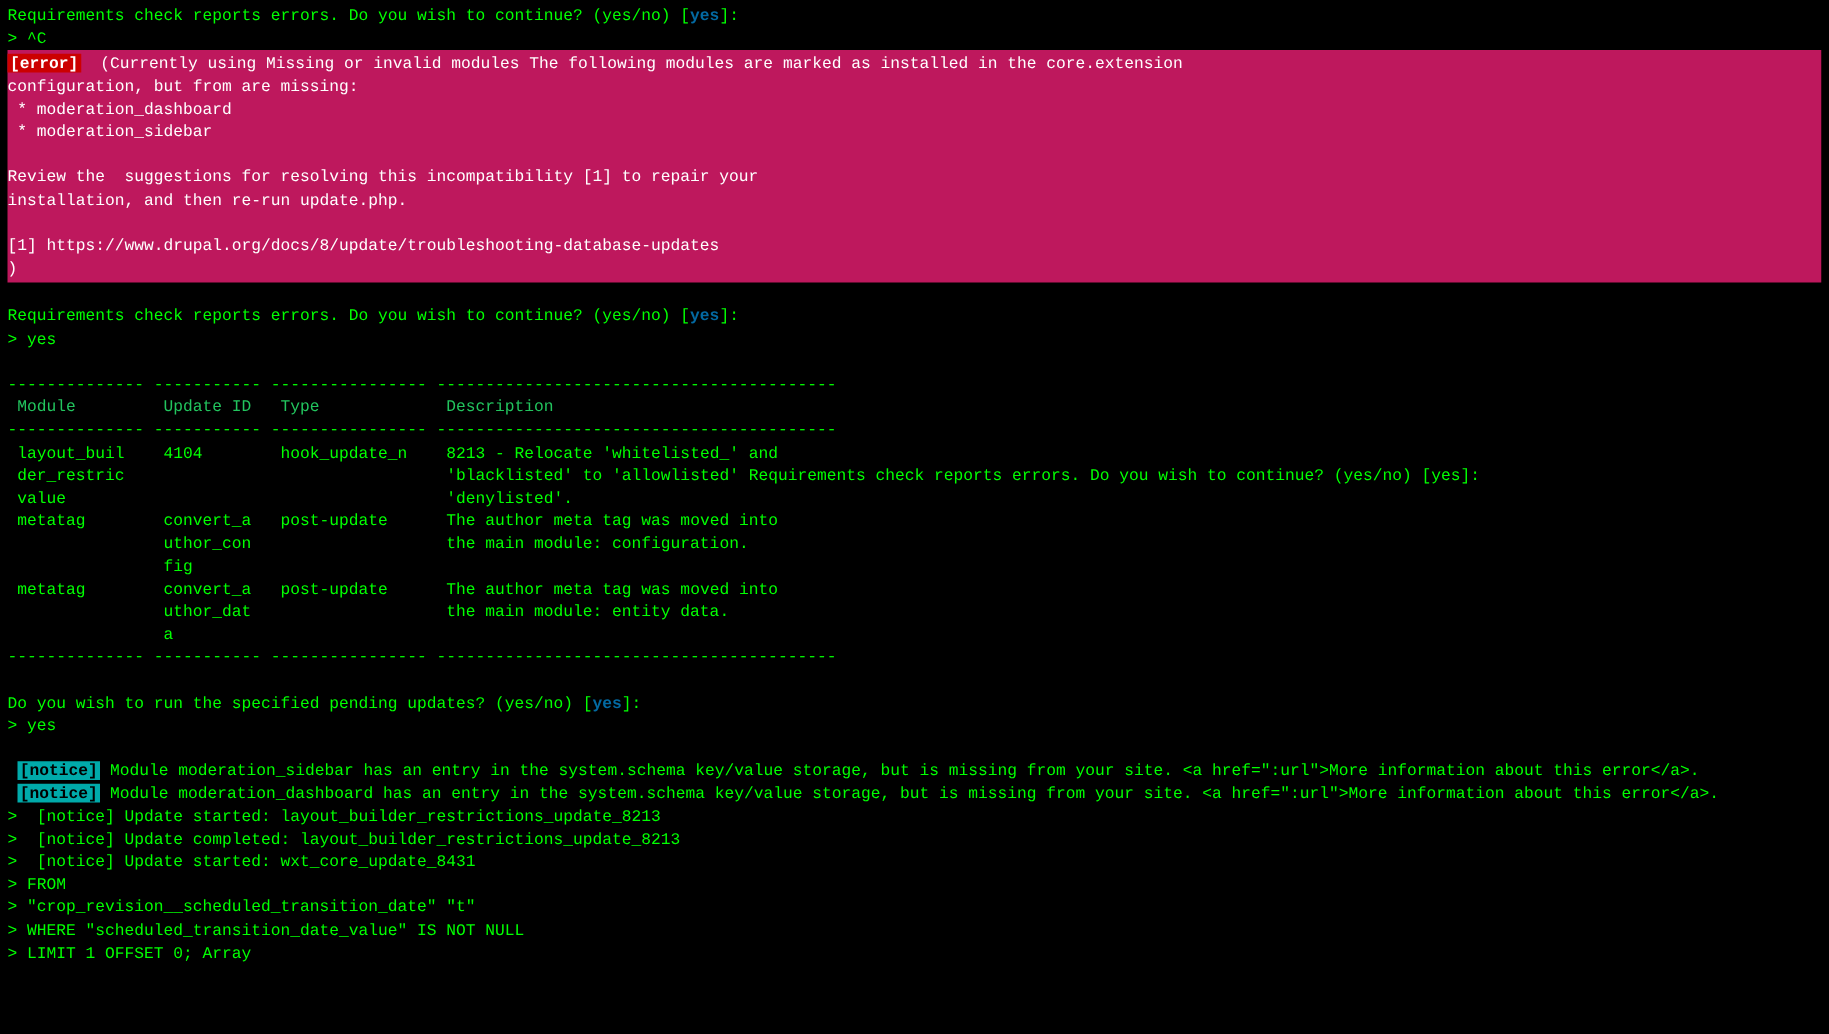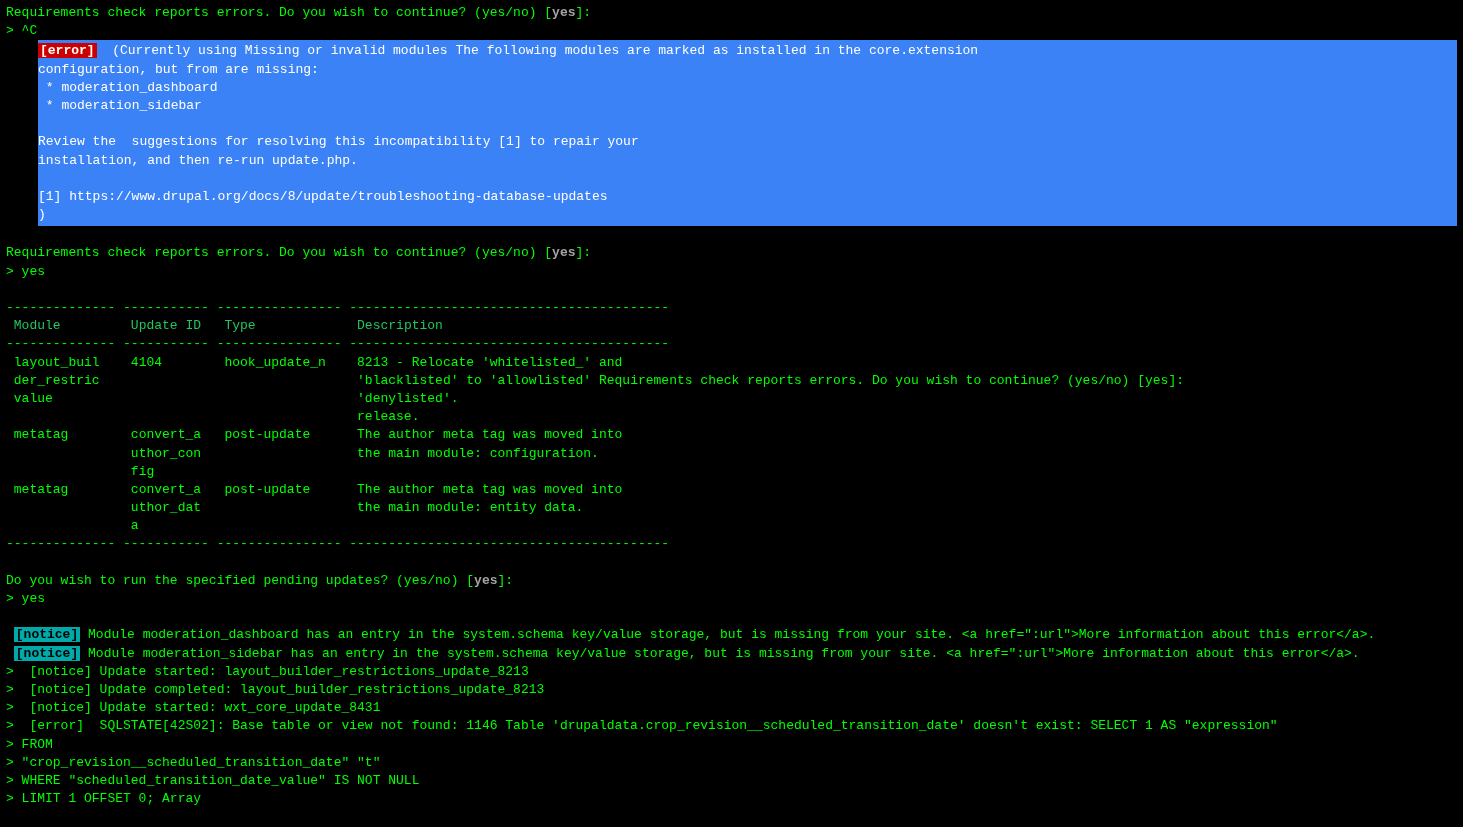--- a/index.html
+++ b/index.html
@@ -20,46 +20,45 @@
     .terminal {
       padding: 4px 6px;
       width: 100%;
     }
     .line {
       white-space: pre-wrap;
       word-break: break-all;
       display: block;
     }
     .red-block {
-      background-color: #3b82f6;
+      background-color: #be185d;
       color: #ffffff;
       display: block;
       padding: 2px 0;
-      margin-left: 32px;
     }
     .red-block .line {
       color: #ffffff;
     }
     .error-tag {
       background-color: #cc0000;
       color: #ffffff;
       font-weight: bold;
       padding: 0 2px;
     }
     .notice-tag {
       background-color: #00aaaa;
       color: #000000;
       font-weight: bold;
       padding: 0 2px;
     }
     .green {
       color: #00ff00;
     }
     .white {
-      color: #a3a3a3;
+      color: #0369a1;
     }
     .separator {
       color: #00ff00;
     }
     .table-header {
       color: #22c55e;
     }
   </style>
 </head>
 <body>
@@ -94,44 +93,42 @@
 
   <div class="line separator">-------------- ----------- ---------------- -----------------------------------------</div>
 
   <div class="line table-header"> Module         Update ID   Type             Description</div>
 
   <div class="line separator">-------------- ----------- ---------------- -----------------------------------------</div>
 
   <div class="line green"> layout_buil    4104        hook_update_n    8213 - Relocate 'whitelisted_' and</div>
   <div class="line green"> der_restric                                 'blacklisted' to 'allowlisted' <span>Requirements check reports errors. Do you wish to continue? (yes/no) [yes]:</span></div>
   <div class="line green"> value                                       'denylisted'.</div>
-  <div class="line green">                                             release.</div>
   <div class="line green"> metatag        convert_a   post-update      The author meta tag was moved into</div>
   <div class="line green">                uthor_con                    the main module: configuration.</div>
   <div class="line green">                fig</div>
   <div class="line green"> metatag        convert_a   post-update      The author meta tag was moved into</div>
   <div class="line green">                uthor_dat                    the main module: entity data.</div>
   <div class="line green">                a</div>
 
   <div class="line separator">-------------- ----------- ---------------- -----------------------------------------</div>
 
   <div class="line green">&nbsp;</div>
 
   <div class="line green">Do you wish to run the specified pending updates? (yes/no) [<span class="white" style="font-weight:bold;">yes</span>]:</div>
 
   <div class="line green">&gt; yes</div>
 
   <div class="line green">&nbsp;</div>
 
+  <div class="line green"> <span class="notice-tag">[notice]</span> Module moderation_sidebar has an entry in the system.schema key/value storage, but is missing from your site. &lt;a href=":url"&gt;More information about this error&lt;/a&gt;.</div>
   <div class="line green"> <span class="notice-tag">[notice]</span> Module moderation_dashboard has an entry in the system.schema key/value storage, but is missing from your site. &lt;a href=":url"&gt;More information <span>about</span> this error&lt;/a&gt;.</div>
-  <div class="line green"> <span class="notice-tag">[notice]</span> Module moderation_sidebar has an entry in the system.schema key/value storage, but is missing from your site. &lt;a href=":url"&gt;More information about this error&lt;/a&gt;.</div>
 
   <div class="line green">&gt;  [notice] Update started: layout_builder_restrictions_update_8213</div>
   <div class="line green">&gt;  [notice] Update completed: layout_builder_restrictions_update_8213</div>
   <div class="line green">&gt;  [notice] Update started: wxt_core_update_8431</div>
 
-  <div class="line green">&gt;  [error]  SQLSTATE[42S02]: Base table or view not found: 1146 Table 'drupaldata.crop_revision__scheduled_transition_date' doesn't exist: SELECT 1 AS "expression"</div>
   <div class="line green">&gt; FROM</div>
   <div class="line green">&gt; "crop_revision__scheduled_transition_date" "t"</div>
   <div class="line green">&gt; WHERE "scheduled_transition_date_value" IS NOT NULL</div>
   <div class="line green">&gt; LIMIT 1 OFFSET 0; Array</div>
 
 </div>
 
 </body></html>

